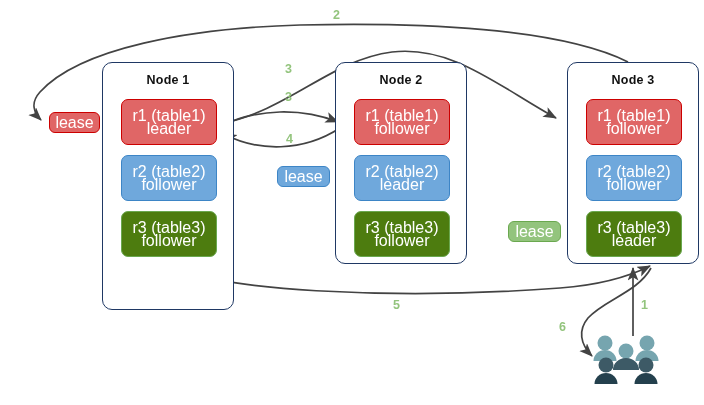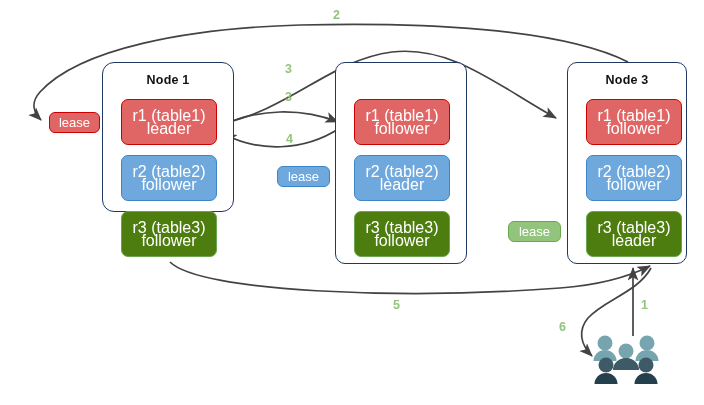--- a/index.html
+++ b/index.html
@@ -50,21 +50,21 @@
   .rep-r3{background:#4d7c0f;border:1.6px solid #6aa84f;align-items:center;}
 
   .lease{
     position:absolute;
     border-radius:6px;
     box-sizing:border-box;
     display:flex;
     align-items:center;
     justify-content:center;
     color:#ffffff;
-    font-size:13px;
+    font-size:16px;
     height:21px;
   }
   .lease-red{background:#e06666;border:1.6px solid #cc0000;}
   .lease-blue{background:#6fa8dc;border:1.6px solid #3d85c6;}
   .lease-green{background:#93c47d;border:1.6px solid #6aa84f;}
 
   .step{
     position:absolute;
     color:#93c47d;
     font-size:12.5px;
@@ -93,52 +93,53 @@
 
     <path d="M 340,128 C 303,152 258,152 224,134" fill="none" stroke="#434343" stroke-width="1.7" marker-end="url(#ah)"></path>
 
     <path d="M 170,262 C 200,292 400,300 560,288 C 600,285 630,276 650,266" fill="none" stroke="#434343" stroke-width="1.7" marker-end="url(#ah)"></path>
 
     <path d="M 633,336 L 633,268" fill="none" stroke="#434343" stroke-width="1.7" marker-end="url(#ah)"></path>
 
     <path d="M 651,268 C 638,292 604,300 588,318 C 578,330 580,344 592,356" fill="none" stroke="#434343" stroke-width="1.7" marker-end="url(#ah)"></path>
   </svg>
 
-  <div class="node" style="left:102px;top:62px;width:132px;height:150px;border-radius:12px;">
+  <div class="node" style="left:102px;top:62px;width:132px;height:248px;">
     <div class="node-title">Node 1</div>
     <div class="replica rep-r1" style="top:36px;">
       <span>r1 (table1)</span>
       <span>leader</span>
     </div>
     <div class="replica rep-r2" style="top:92px;">
       <span>r2 (table2)</span>
       <span>follower</span>
     </div>
     <div class="replica rep-r3" style="top:148px;">
       <span>r3 (table3)</span>
       <span>follower</span>
     </div>
   </div>
 
   <div class="node" style="left:335px;top:62px;width:132px;height:202px;">
+    <div class="node-title">Node 2</div>
     <div class="replica rep-r1" style="top:36px;">
       <span>r1 (table1)</span>
       <span>follower</span>
     </div>
     <div class="replica rep-r2" style="top:92px;">
       <span>r2 (table2)</span>
       <span>leader</span>
     </div>
     <div class="replica rep-r3" style="top:148px;">
       <span>r3 (table3)</span>
       <span>follower</span>
     </div>
   </div>
 
-  <div class="node" style="left:567px;top:62px;width:120px;height:202px;padding-left:16px;">
+  <div class="node" style="left:567px;top:62px;width:132px;height:202px;padding-left:16px;">
     <div class="node-title">Node 3</div>
     <div class="replica rep-r1" style="top:36px;">
       <span>r1 (table1)</span>
       <span>follower</span>
     </div>
     <div class="replica rep-r2" style="top:92px;">
       <span>r2 (table2)</span>
       <span>follower</span>
     </div>
     <div class="replica rep-r3" style="top:148px;">

